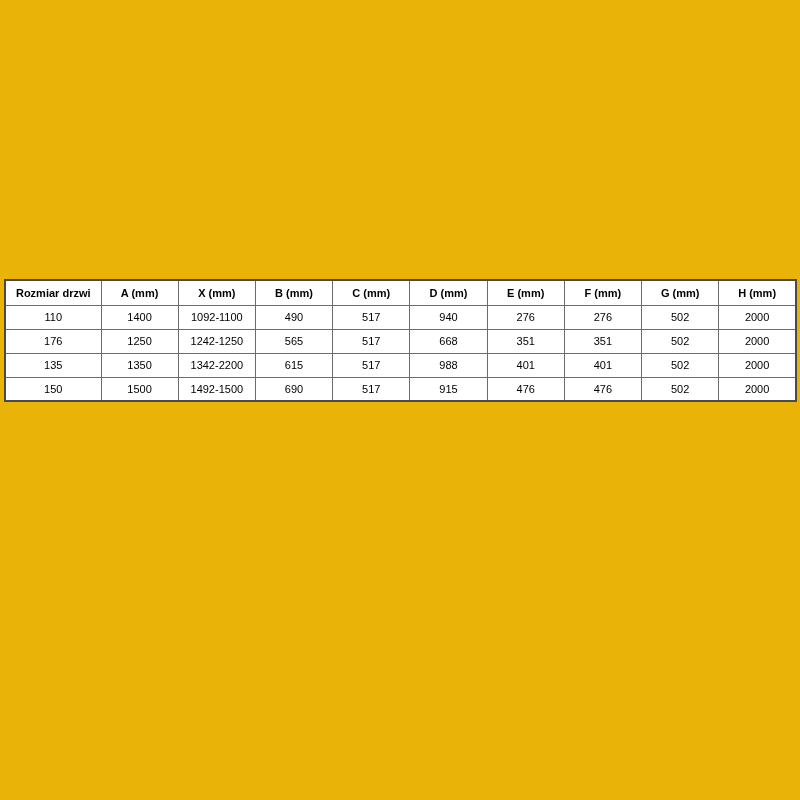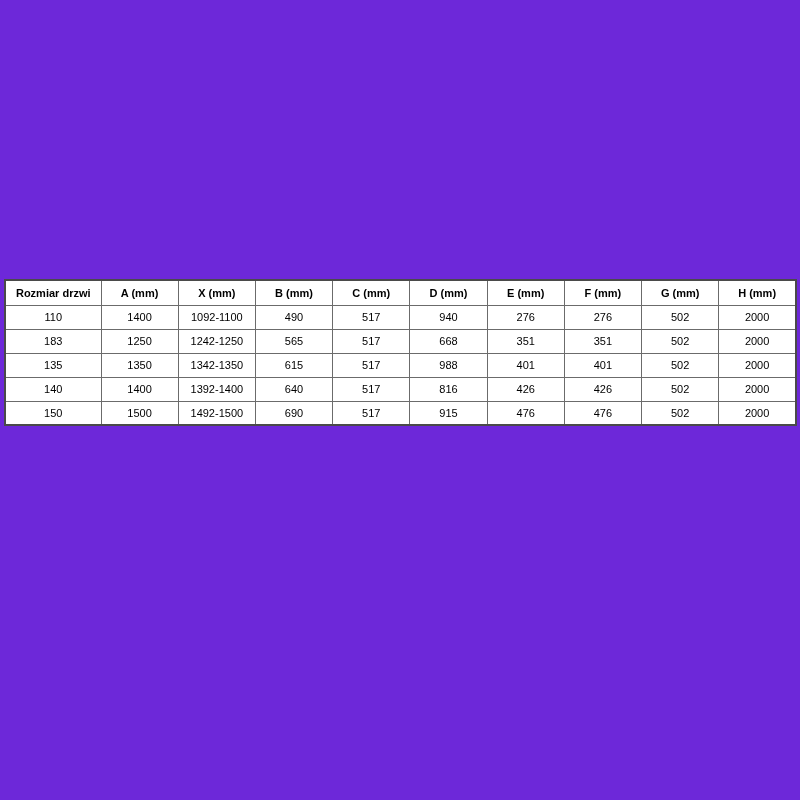--- a/index.html
+++ b/index.html
@@ -7,21 +7,21 @@
     width: 800px;
     height: 800px;
     background: #ffffff;
     font-family: "Liberation Sans", sans-serif;
     overflow: hidden;
   }
   .page {
     position: relative;
     width: 800px;
     height: 800px;
-    background: #6d28d9;
+    background: #eab308;
     text-decoration: underline;
   }
   table.size-table {
     position: absolute;
     left: 4px;
     top: 279px;
     width: 793px;
     border-collapse: collapse;
     table-layout: fixed;
     background: #ffffff;
@@ -86,52 +86,40 @@
           <td>1092-1100</td>
           <td>490</td>
           <td>517</td>
           <td>940</td>
           <td>276</td>
           <td>276</td>
           <td>502</td>
           <td>2000</td>
         </tr>
         <tr>
-          <td>183</td>
+          <td>176</td>
           <td>1250</td>
           <td>1242-1250</td>
           <td>565</td>
           <td>517</td>
           <td>668</td>
           <td>351</td>
           <td>351</td>
           <td>502</td>
           <td>2000</td>
         </tr>
         <tr>
           <td>135</td>
           <td>1350</td>
-          <td>1342-1350</td>
+          <td>1342-2200</td>
           <td>615</td>
           <td>517</td>
           <td>988</td>
           <td>401</td>
           <td>401</td>
-          <td>502</td>
-          <td>2000</td>
-        </tr>
-        <tr>
-          <td>140</td>
-          <td>1400</td>
-          <td>1392-1400</td>
-          <td>640</td>
-          <td>517</td>
-          <td>816</td>
-          <td>426</td>
-          <td>426</td>
           <td>502</td>
           <td>2000</td>
         </tr>
         <tr>
           <td>150</td>
           <td>1500</td>
           <td>1492-1500</td>
           <td>690</td>
           <td>517</td>
           <td>915</td>

